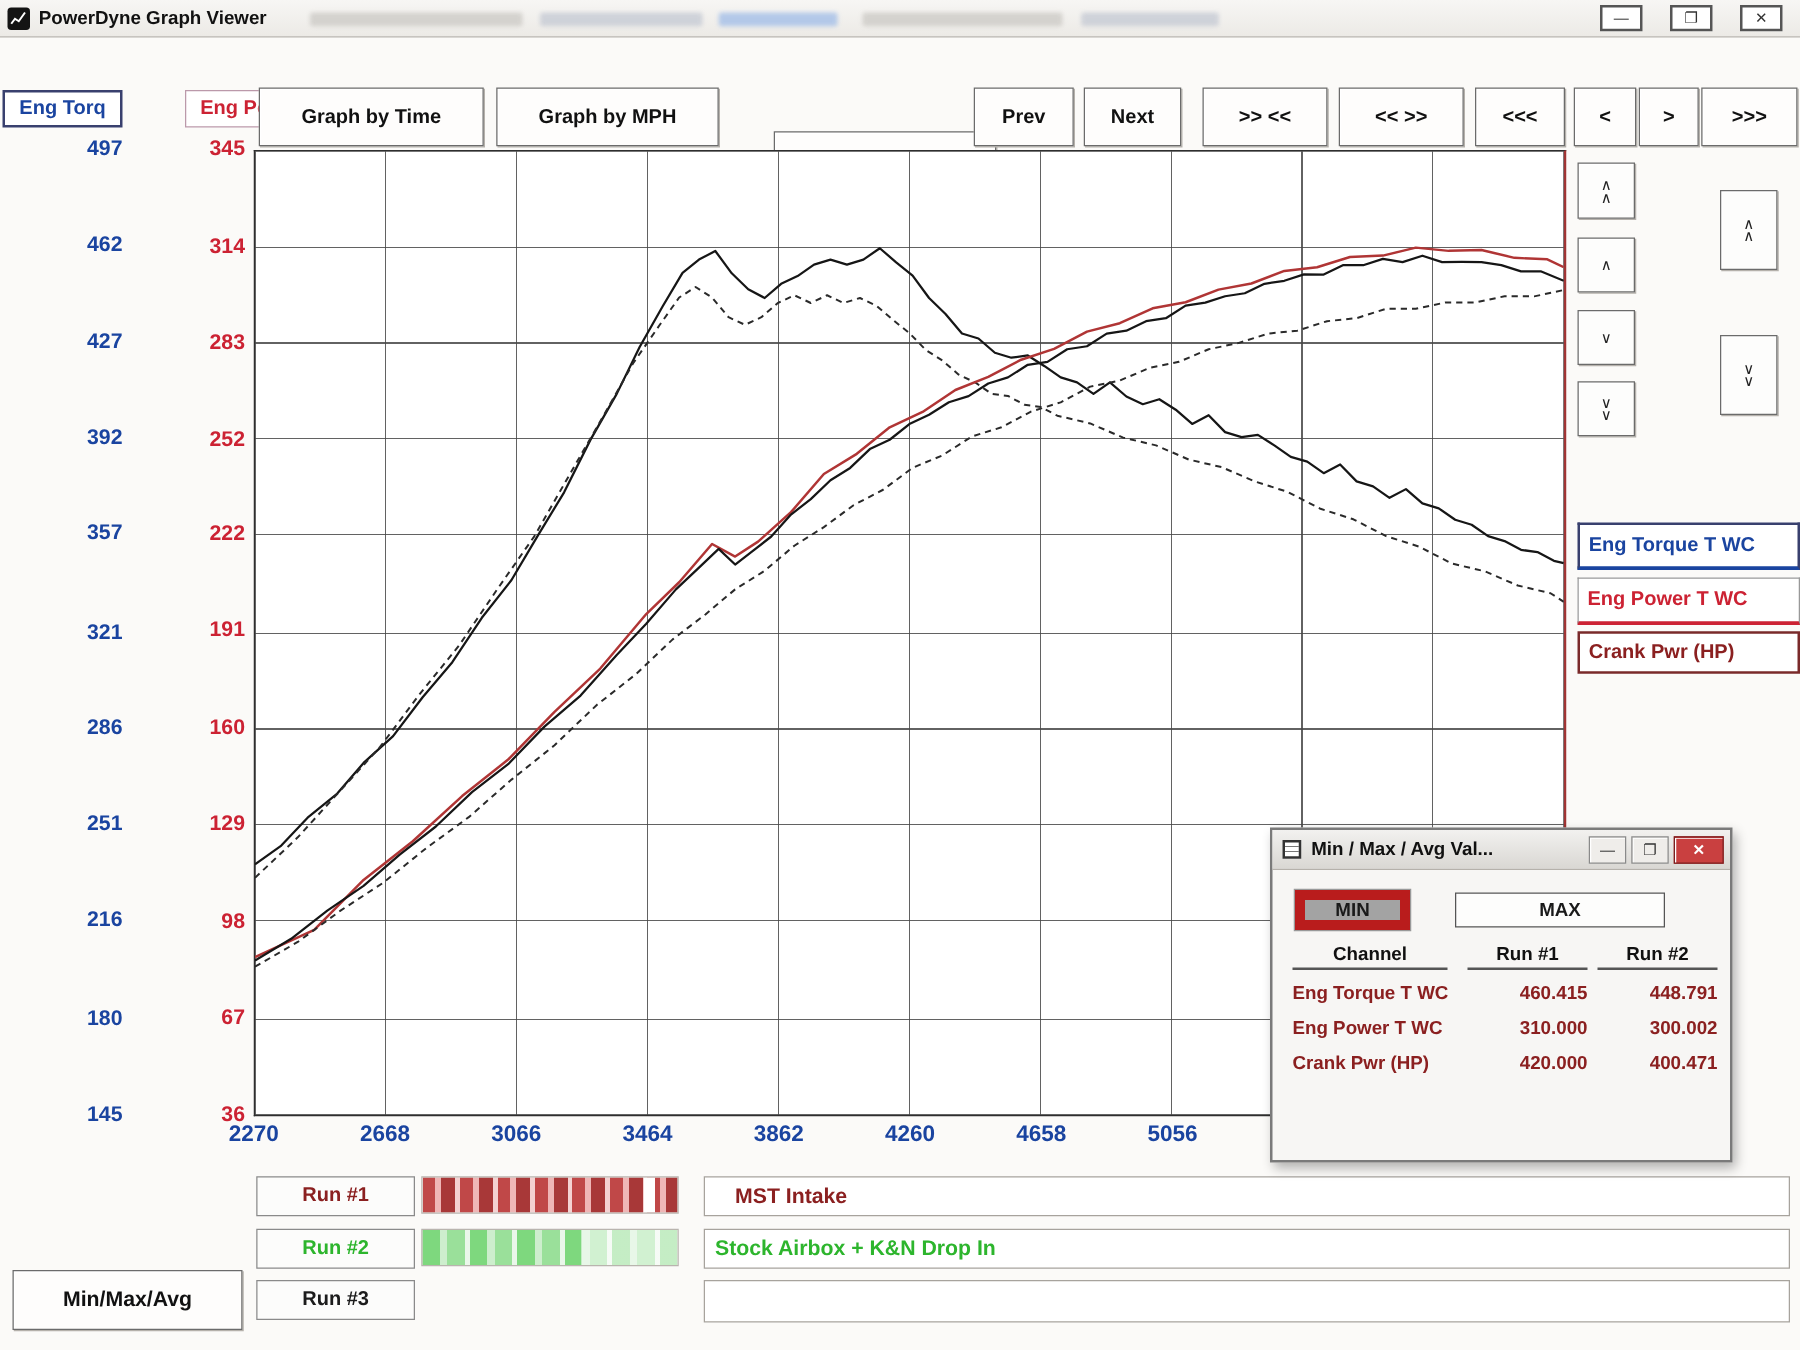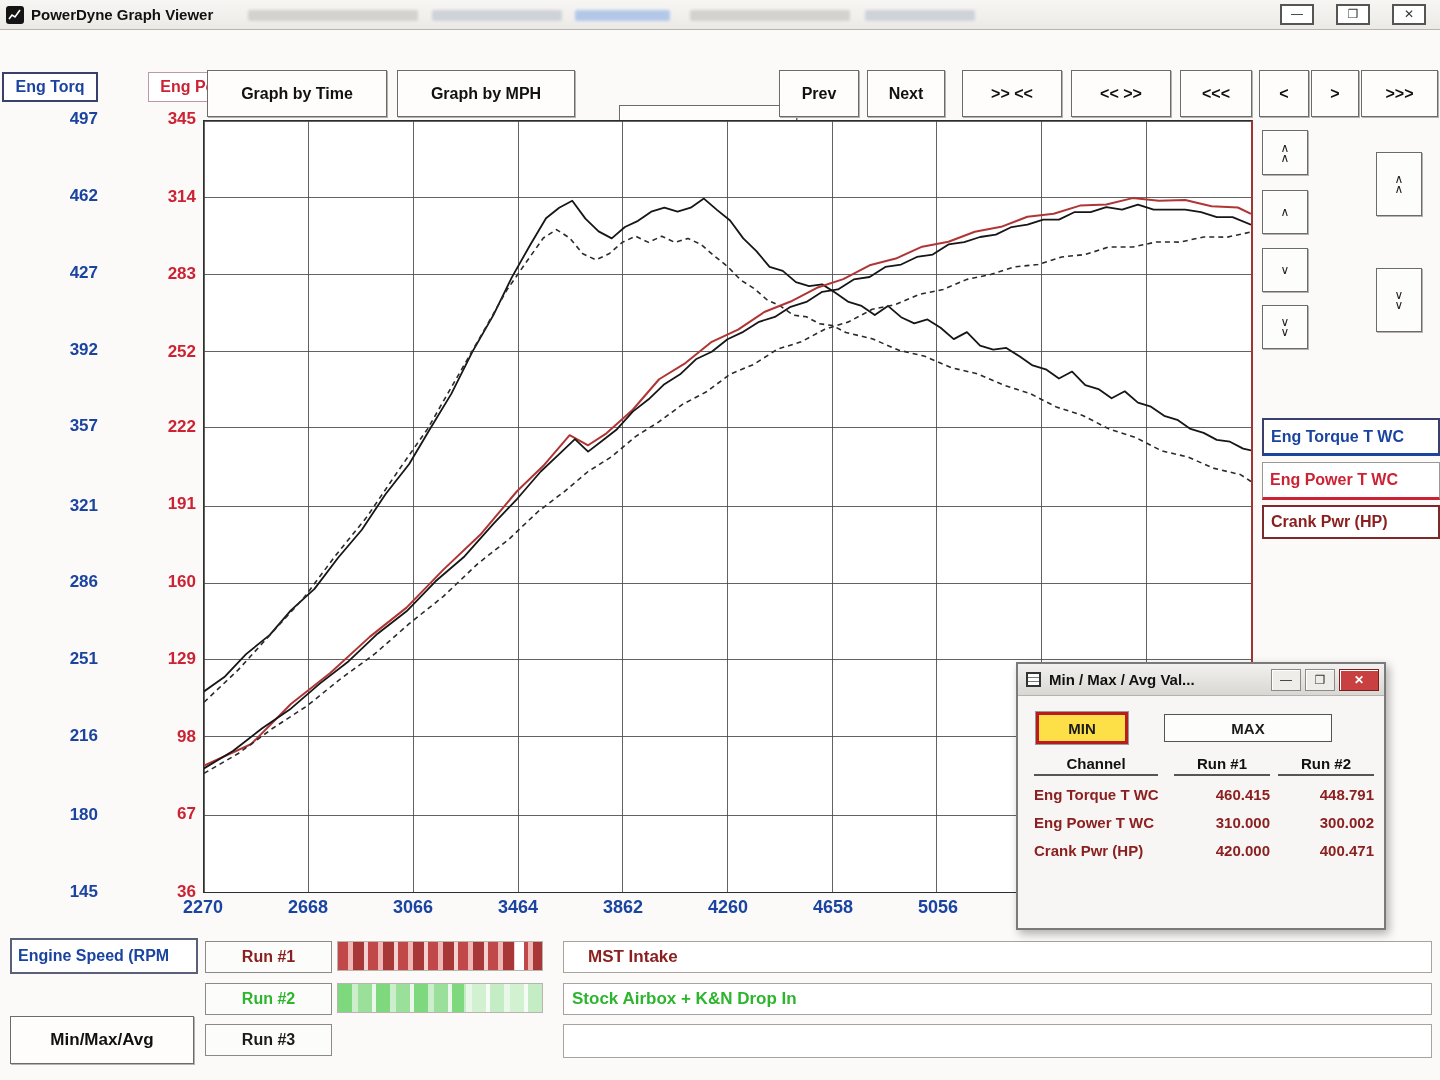--- a/index.html
+++ b/index.html
@@ -83,22 +83,22 @@
   .dlg-title { position:absolute; left:0; top:0; right:0; height:32px;
     background:linear-gradient(#f2f1ef,#d9d7d3); border-bottom:1px solid #b5b1ab;
     display:flex; align-items:center; padding:0 8px; }
   .dlg-icon { width:15px; height:15px; border:2px solid #333; background:#fff; margin-right:8px;
     background-image:linear-gradient(#fff 3px,#777 3px,#777 4px,#fff 4px,#fff 7px,#777 7px,#777 8px,#fff 8px); }
   .dlg-title-text { font-size:15px; font-weight:bold; color:#111; }
   .dlg-btns { position:absolute; right:5px; top:5px; display:flex; gap:4px; }
   .dlg-btn { width:30px; height:22px; background:#efedea; border:1px solid #8a8a8a;
     box-shadow:inset 1px 1px 0 #fff; font-size:12px; line-height:20px; text-align:center; color:#333; }
   .dlg-close { background:#c94040; color:#fff; font-weight:bold; border:1px solid #7a1f1f; width:40px; }
-  .dlg-minbtn { position:absolute; left:18px; top:48px; width:92px; height:32px; background:#fde047;
-    border:3px solid #b91c1c; box-shadow:0 0 0 1px #999; font-weight:bold; font-size:15px;
+  .dlg-minbtn { position:absolute; left:18px; top:48px; width:92px; height:32px; background:#a3a3a3;
+    border:8px solid #b91c1c; box-shadow:0 0 0 1px #999; font-weight:bold; font-size:15px;
     display:flex; align-items:center; justify-content:center; }
   .dlg-maxhdr { position:absolute; left:146px; top:50px; width:168px; height:28px; background:#fdfdfc;
     border:1px solid #555; font-weight:bold; font-size:15px;
     display:flex; align-items:center; justify-content:center; }
   .dlg-col { position:absolute; top:88px; height:24px; font-weight:bold; font-size:15px;
     color:#111; display:flex; align-items:center; justify-content:center;
     border-bottom:2px solid #555; }
   .dlg-cell { position:absolute; height:24px; font-weight:bold; font-size:15px; color:#8b2020;
     display:flex; align-items:center; }
   .num { justify-content:flex-end; }
@@ -221,21 +221,20 @@
   <div class="spin" style="left:1376px; top:152px; width:46px; height:64px;">∧
 ∧</div>
   <div class="spin" style="left:1376px; top:268px; width:46px; height:64px;">∨
 ∨</div>
 
 
   <div class="legend-box legend-torque" style="top:418px; height:38px;">Eng Torque T WC</div>
   <div class="legend-box legend-power" style="top:462px; height:38px;">Eng Power T WC</div>
   <div class="legend-box legend-crank" style="top:505px; height:34px;">Crank Pwr (HP)</div>
 
-  <div class="engine-speed">Engine Speed (RPM</div>
   <div class="btn minmax-btn">Min/Max/Avg</div>
 
   <div class="run-label run1-c" style="top:941px;">Run #1</div>
   <div class="run-bar bar1" style="top:941px;"></div>
   <div class="run-field run1-c" style="top:941px;padding-left:24px;">MST Intake</div>
 
   <div class="run-label run2-c" style="top:983px;">Run #2</div>
   <div class="run-bar bar2" style="top:983px;"></div>
   <div class="run-field run2-c" style="top:983px;">Stock Airbox + K&amp;N Drop In</div>
 

